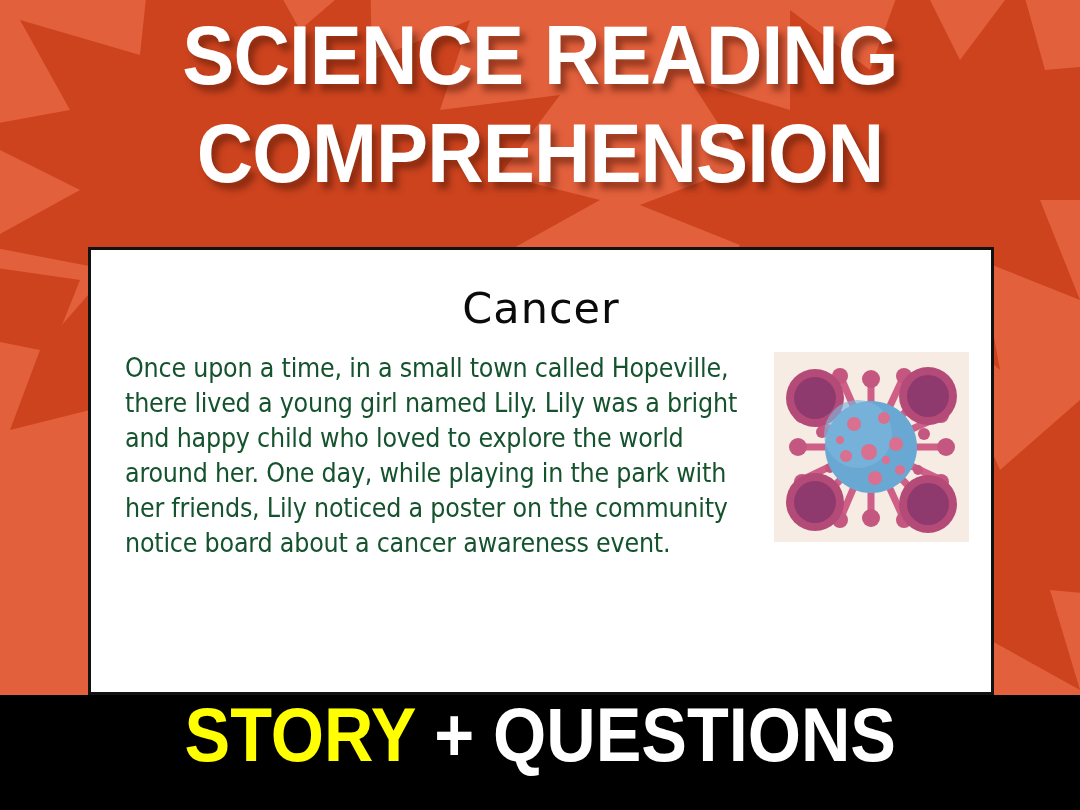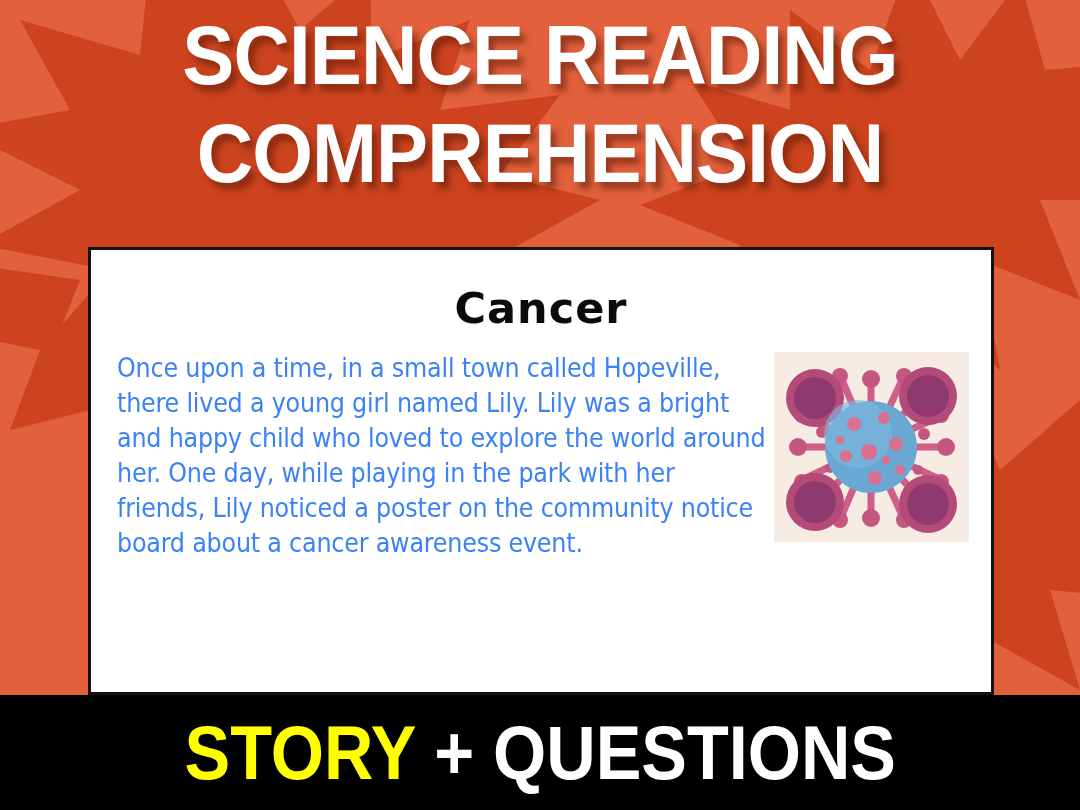--- a/index.html
+++ b/index.html
@@ -73,34 +73,34 @@
   .doc-inner {
     position: relative;
     width: 100%;
     height: 100%;
     padding: 0;
   }
   .doc-heading {
     margin: 34px 0 0 0;
     text-align: center;
     font-family: "DejaVu Sans", sans-serif;
-    font-weight: 700;
+    font-weight: 400;
     font-size: 43px;
     line-height: 48px;
     color: #0b0b0b;
     letter-spacing: 1px;
   }
 
   .doc-body {
     position: relative;
-    margin: 18px 22px 0 26px;
+    margin: 18px 22px 0 34px;
     font-family: "DejaVu Sans Condensed", "DejaVu Sans", sans-serif;
     font-size: 26.5px;
     line-height: 35px;
-    color: #3b82f6;
+    color: #14532d;
     letter-spacing: -0.2px;
   }
   .doc-body p { margin: 0; }
   .doc-body p.indent { text-indent: 62px; }
 
   
   .cell-figure {
     float: right;
     width: 195px;
     height: 190px;
@@ -112,21 +112,21 @@
   
   .footer-banner {
     position: absolute;
     left: 0;
     top: 695px;
     width: 1080px;
     height: 115px;
     background: #000000;
     z-index: 9;
     display: flex;
-    align-items: center;
+    align-items: flex-start;
     justify-content: center;
   }
   .footer-text {
     font-family: "Liberation Sans Narrow", "Liberation Sans", sans-serif;
     font-weight: bold;
     font-size: 76px;
     line-height: 80px;
     letter-spacing: 0px;
     transform: scaleX(0.9);
     white-space: nowrap;

